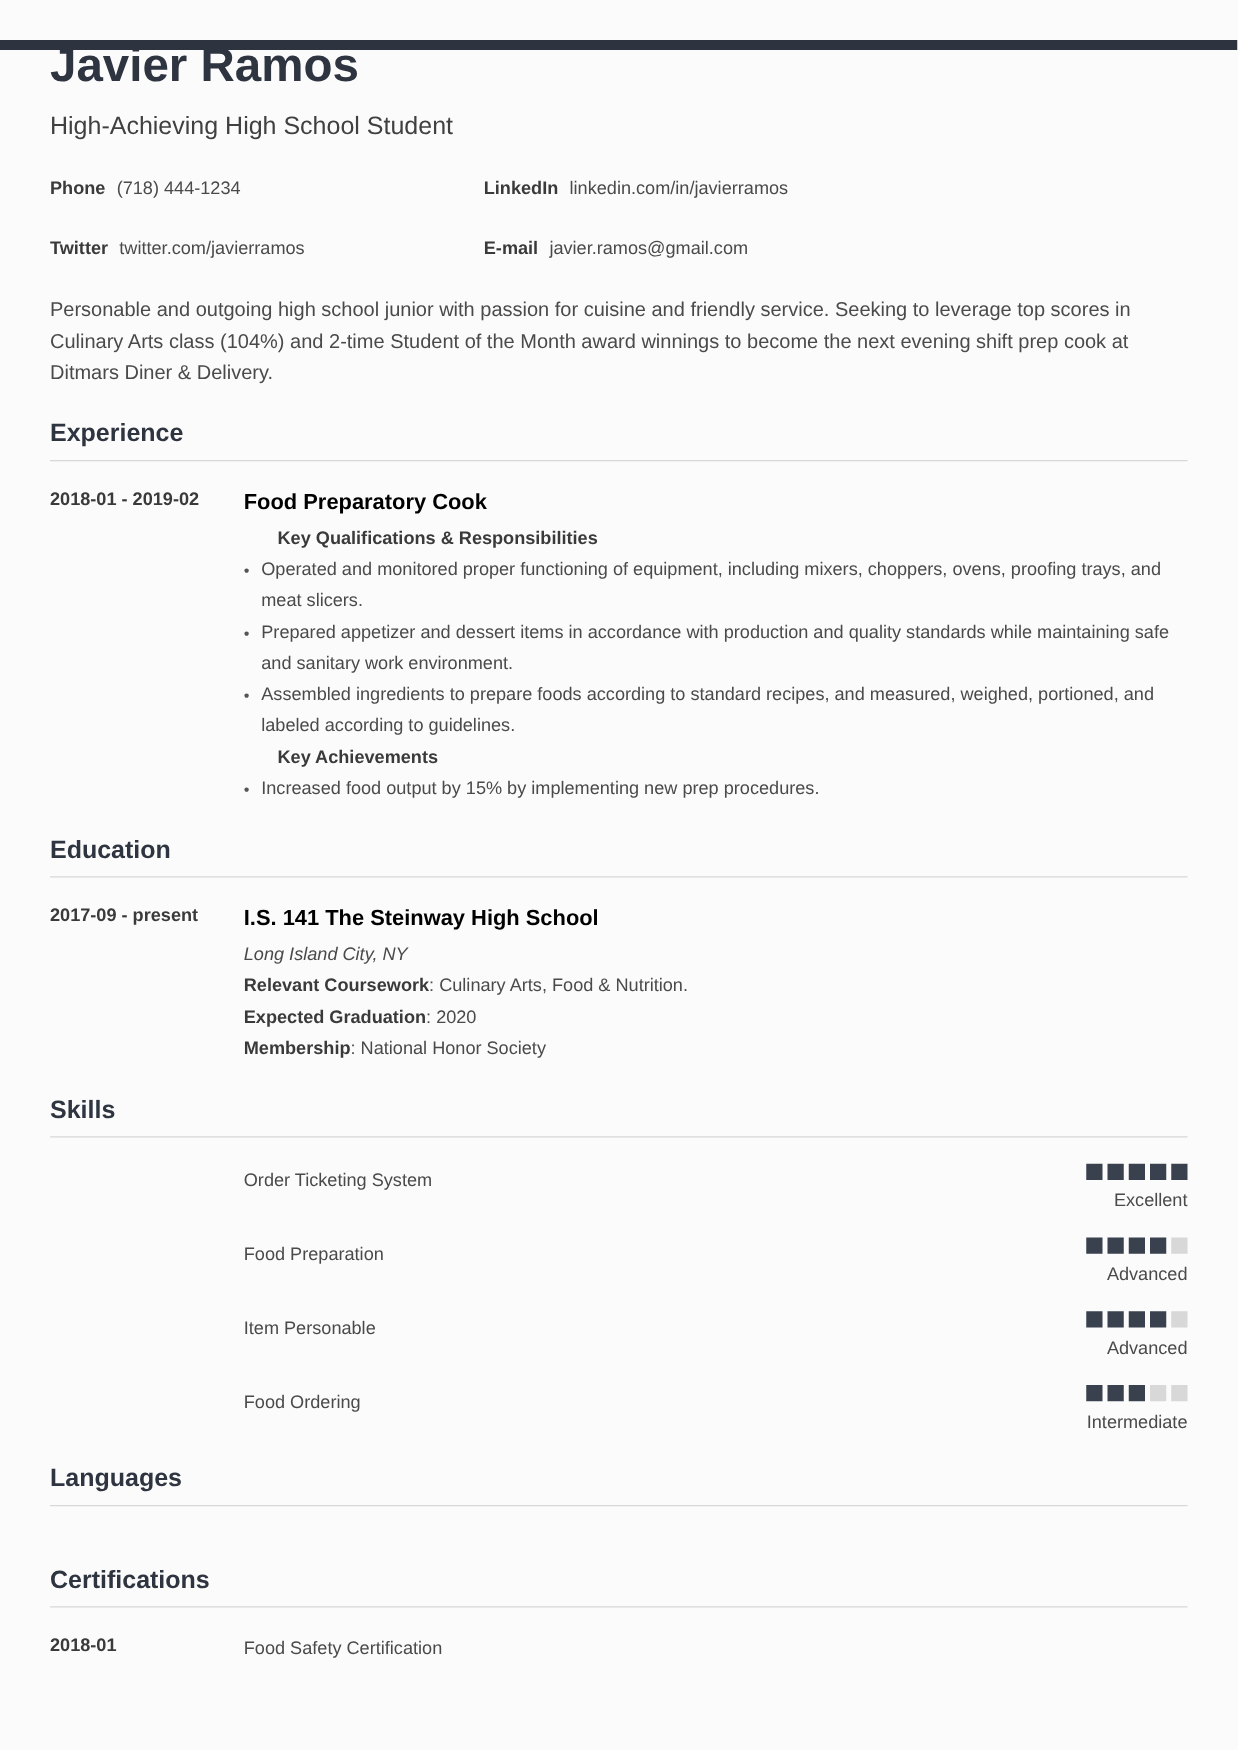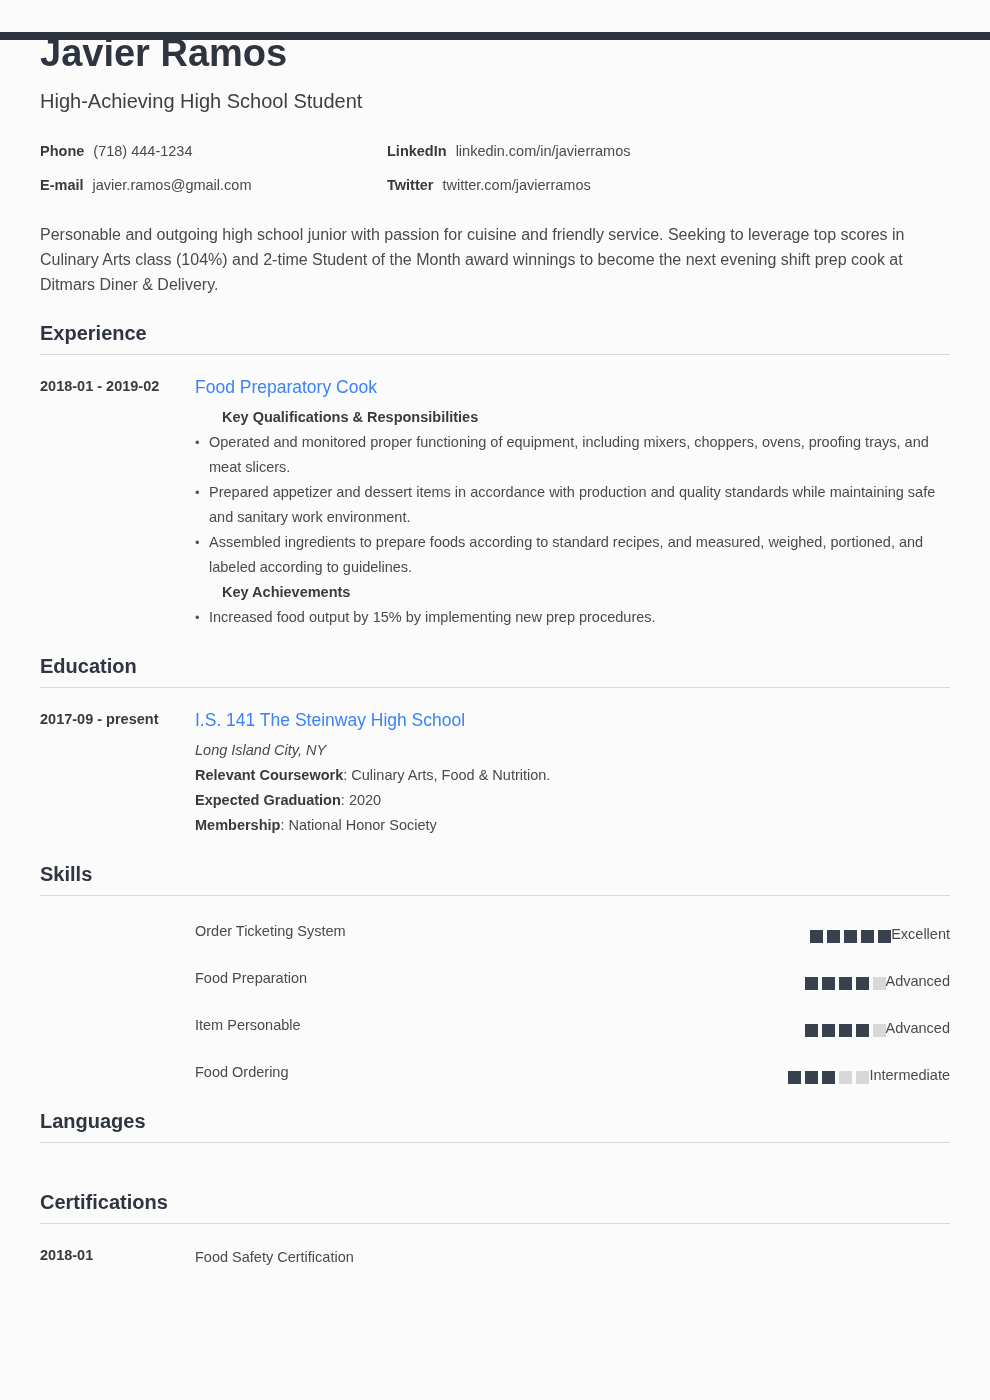--- a/index.html
+++ b/index.html
@@ -27,21 +27,21 @@
   .subtitle {
     margin-top: 15px;
     font-size: 20px;
     color: #404040;
   }
 
   .contact-grid {
     margin-top: 30px;
     display: grid;
     grid-template-columns: 347px auto;
-    row-gap: 18px;
+    row-gap: 32px;
     font-size: 14.5px;
   }
   .c-label { font-weight: 700; color: #3a3a3a; margin-right: 9px; }
   .c-value { color: #4a4a4a; }
 
   .summary {
     margin-top: 29px;
     font-size: 16px;
     line-height: 25px;
     color: #4a4a4a;
@@ -65,22 +65,22 @@
   }
   .entry-date {
     font-size: 14.5px;
     font-weight: 700;
     color: #3a3a3a;
     padding-top: 2px;
   }
   .entry-body { font-size: 14.5px; line-height: 25px; color: #4a4a4a; }
   .entry-title {
     font-size: 17.5px;
-    font-weight: 400;
-    color: #3b82f6;
+    font-weight: 700;
+    color: #000000;
     line-height: 22px;
     margin-bottom: 7px;
   }
   .entry-subtitle { font-style: italic; }
   .group-label { font-weight: 700; color: #3a3a3a; margin-left: 27px; }
   .detail-label { font-weight: 700; color: #3a3a3a; }
 
   ul.bullets { list-style: none; }
   ul.bullets li { position: relative; padding-left: 14px; }
   ul.bullets li::before {
@@ -90,21 +90,21 @@
   }
 
   .skill-row {
     display: flex;
     justify-content: space-between;
     align-items: flex-start;
     margin-bottom: 20px;
   }
   .skill-row:last-child { margin-bottom: 0; }
   .skill-name { padding-top: 2px; }
-  .skill-rating { display: flex; flex-direction: row; align-items: flex-end; justify-content: flex-end; }
+  .skill-rating { display: flex; flex-direction: column; align-items: flex-end; justify-content: flex-end; }
   .squares { display: flex; gap: 4px; }
   .sq { width: 13px; height: 13px; display: inline-block; }
   .skill-level { margin-top: 9px; font-size: 14.5px; color: #4a4a4a; line-height: 17px; }
 </style>
 </head>
 <body>
 
 <div class="page">
   <div class="bar bar-top" style="background-color: rgb(45, 52, 64);"></div>
 
@@ -113,24 +113,24 @@
     <div class="subtitle">High-Achieving High School Student</div>
 
     <div class="contact-grid">
       <div class="contact-cell">
         <span class="c-label">Phone</span><span class="c-value">(718) 444-1234</span>
       </div>
       <div class="contact-cell">
         <span class="c-label">LinkedIn</span><span class="c-value">linkedin.com/in/javierramos</span>
       </div>
       <div class="contact-cell">
+        <span class="c-label">Twitter</span><span class="c-value">twitter.com/javierramos</span>
+      </div>
+      <div class="contact-cell">
         <span class="c-label">E-mail</span><span class="c-value">javier.ramos@gmail.com</span>
-      </div>
-      <div class="contact-cell">
-        <span class="c-label">Twitter</span><span class="c-value">twitter.com/javierramos</span>
       </div>
     </div>
 
     <p class="summary">Personable and outgoing high school junior with passion for cuisine and friendly service. Seeking to leverage top scores in Culinary Arts class (104%) and 2-time Student of the Month award winnings to become the next evening shift prep cook at Ditmars Diner &amp; Delivery.</p>
 
     <h2 class="section-heading">Experience</h2>
     <div class="entry">
       <div class="entry-date">2018-01 - 2019-02</div>
       <div class="entry-body">
         <div class="entry-title">Food Preparatory Cook</div>

